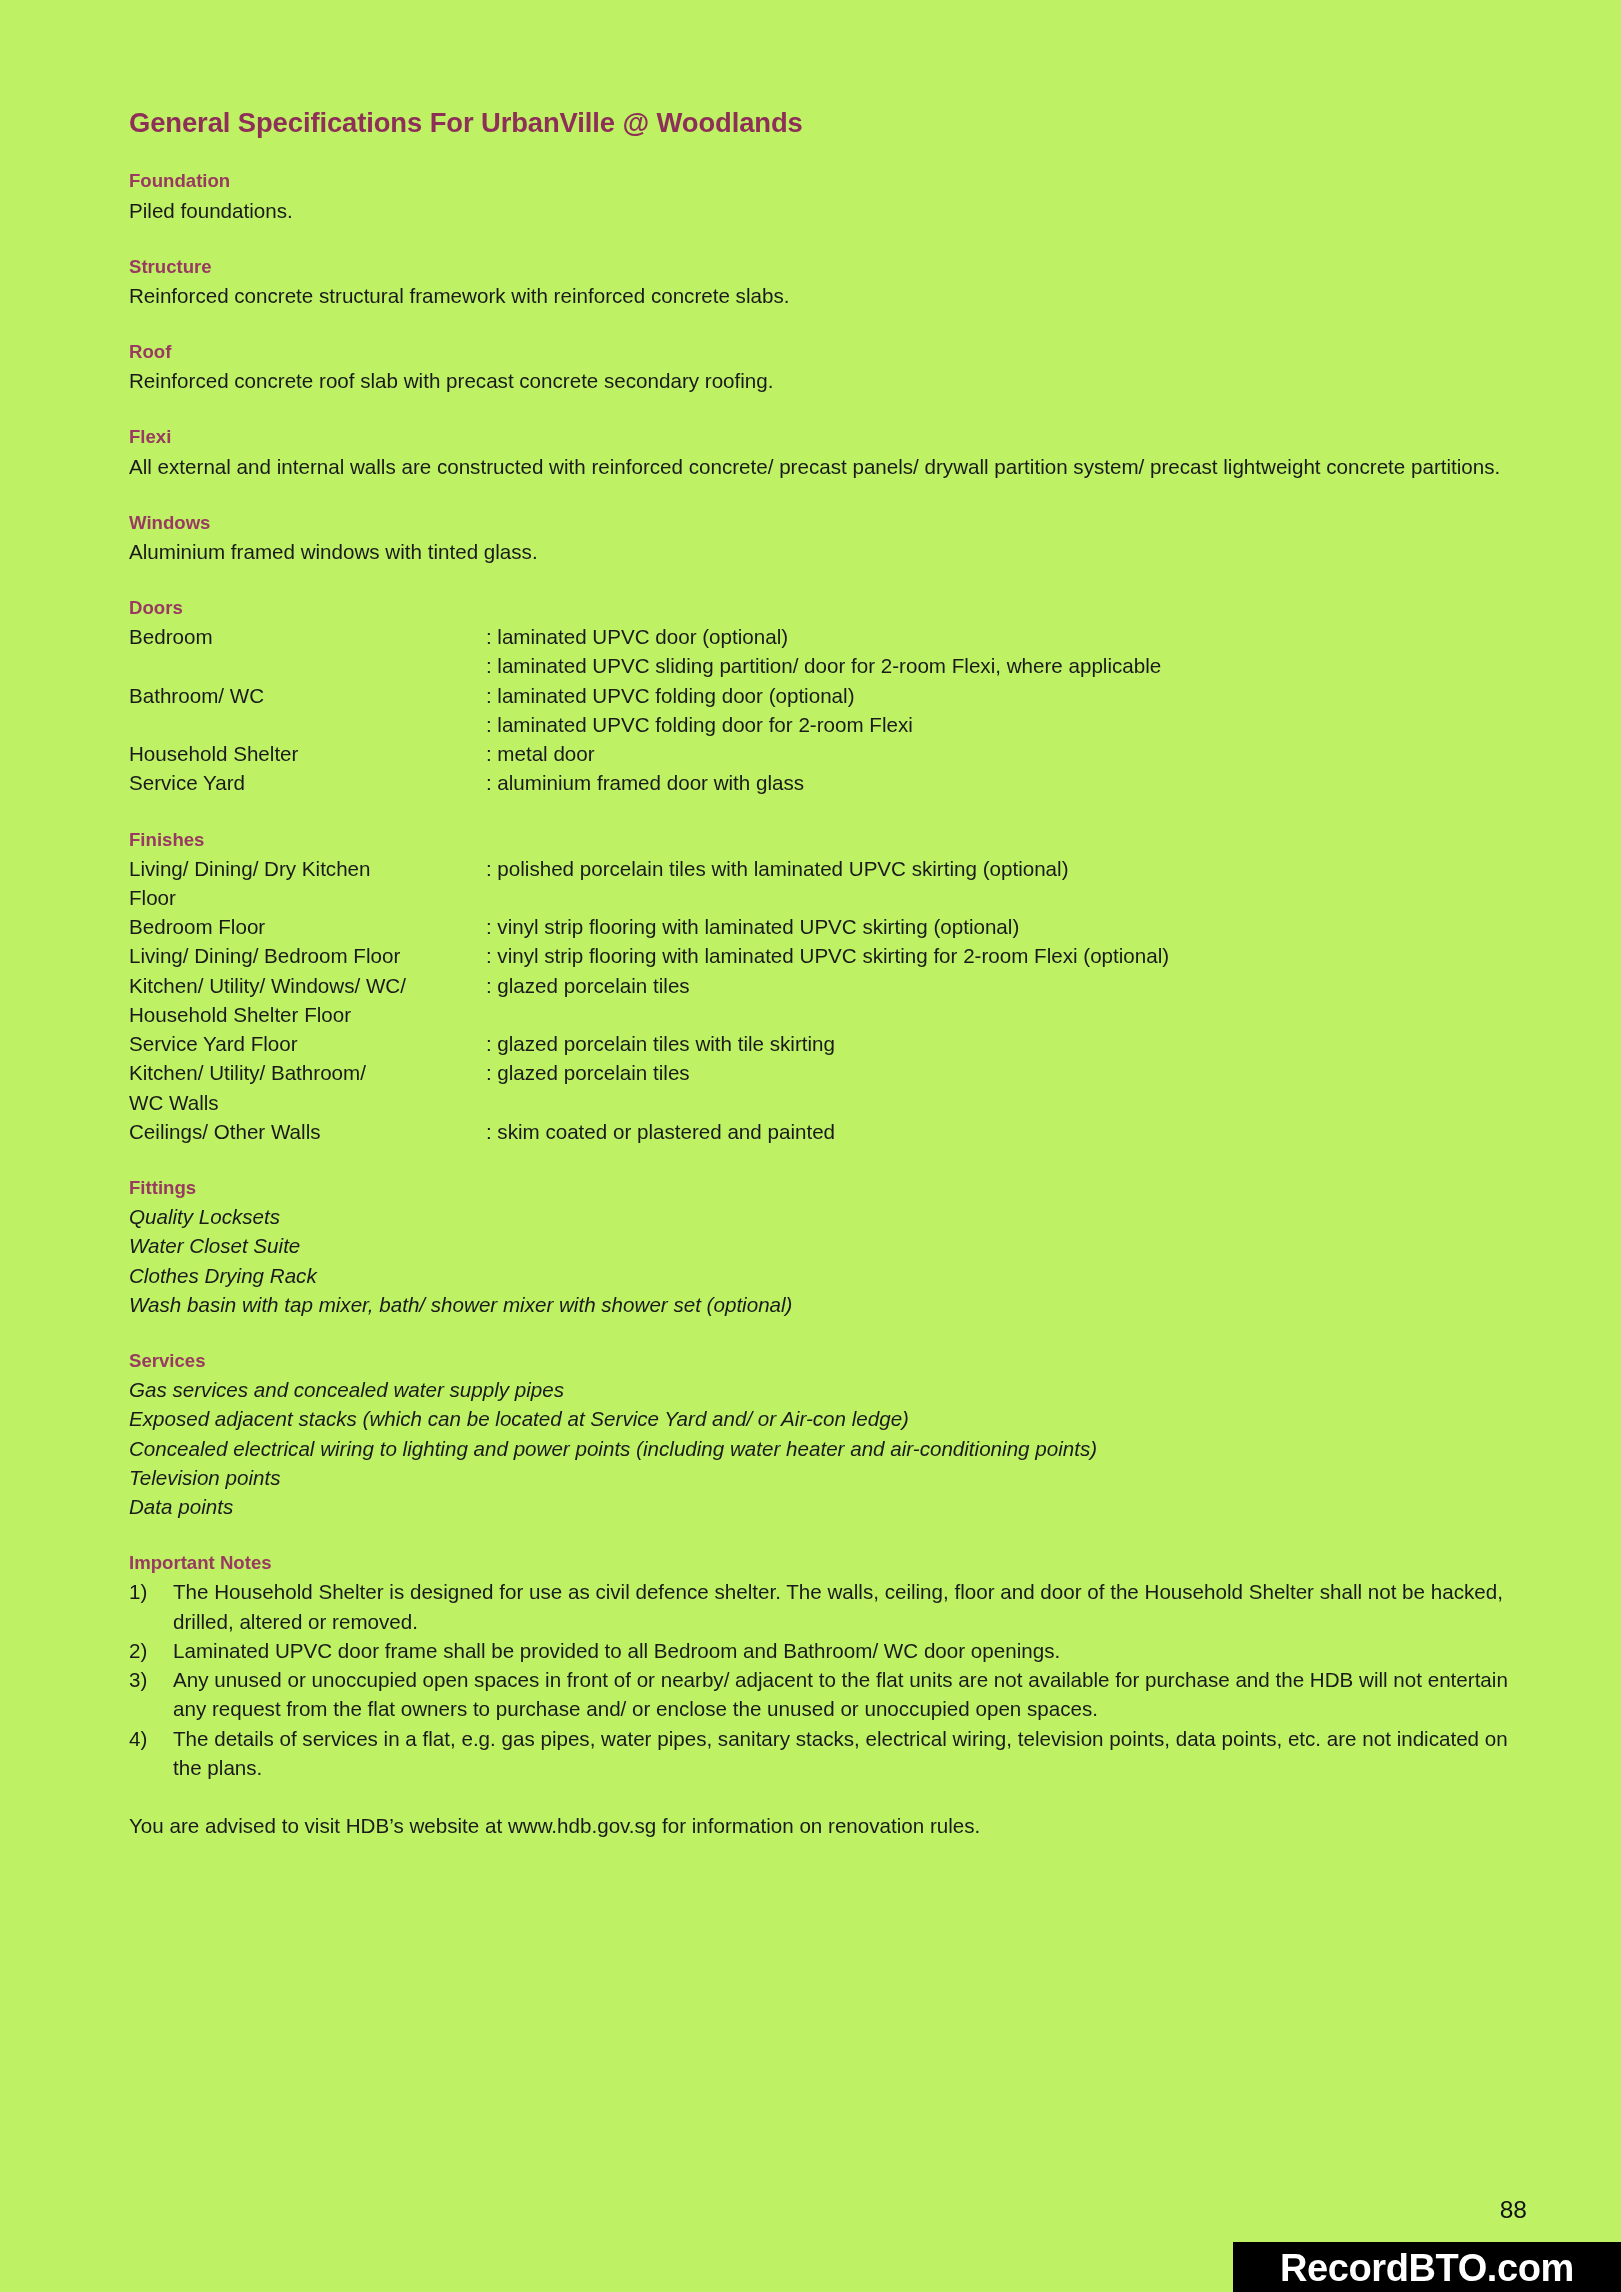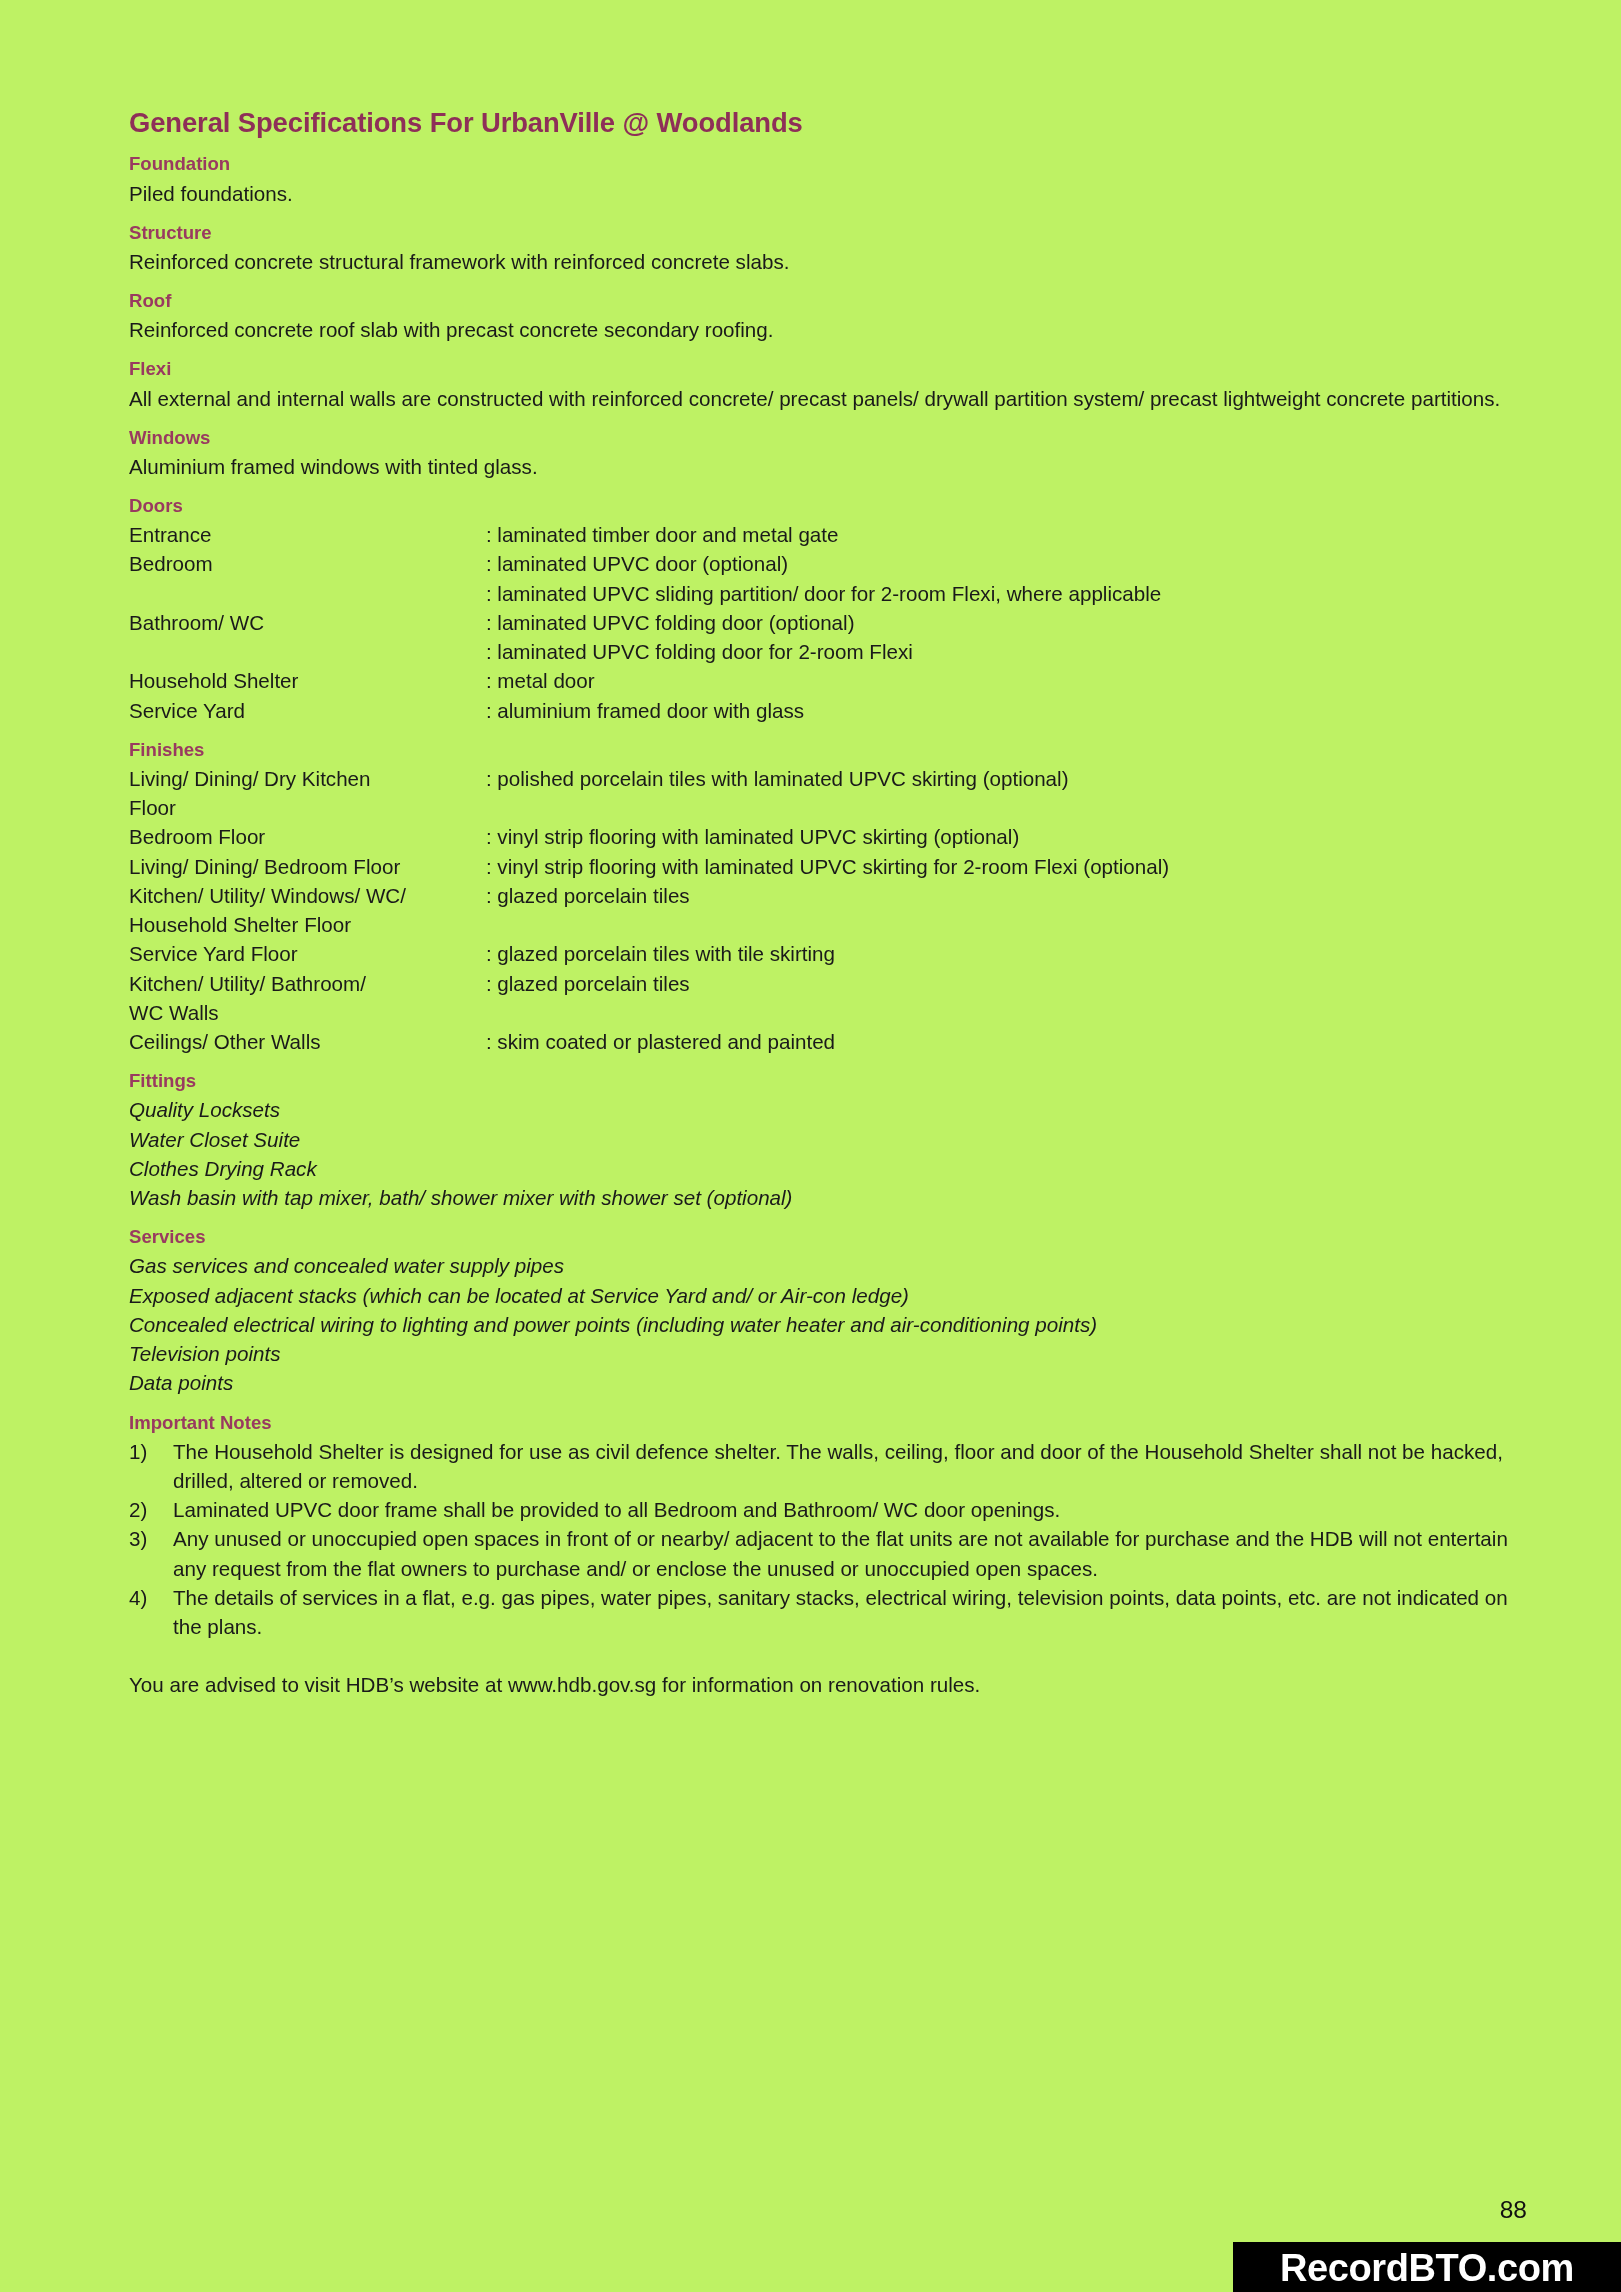--- a/index.html
+++ b/index.html
@@ -36,21 +36,21 @@
   .doc-subtitle {
     font-size: 25.5px;
     font-weight: normal;
     color: #B0657F;
     line-height: 1.25;
     margin: 3.9px 0 0 0;
   }
 
   
   .section {
-    margin-top: 12px;
+    margin-top: 29px;
   }
   .section-heading {
     font-size: 18.6px;
     font-weight: bold;
     color: #993A60;
     line-height: 1.35;
     margin: 0 0 2px 0;
   }
   .para {
     font-size: 20.6px;
@@ -180,24 +180,20 @@
     <div class="section">
       <div class="section-heading">Windows</div>
       <p class="para">Aluminium framed windows with tinted glass.</p>
     </div>
 
     <div class="section">
       <div class="section-heading">Doors</div>
       <table class="spec-table">
         <tbody>
             <tr>
-              <td class="spec-label">Entrance</td>
-              <td class="spec-value">: laminated timber door and metal gate</td>
-            </tr>
-            <tr>
               <td class="spec-label">Bedroom</td>
               <td class="spec-value">: laminated UPVC door (optional)</td>
             </tr>
             <tr>
               <td class="spec-label"></td>
               <td class="spec-value">: laminated UPVC sliding partition/ door for 2-room Flexi, where applicable</td>
             </tr>
             <tr>
               <td class="spec-label">Bathroom/ WC</td>
               <td class="spec-value">: laminated UPVC folding door (optional)</td>

